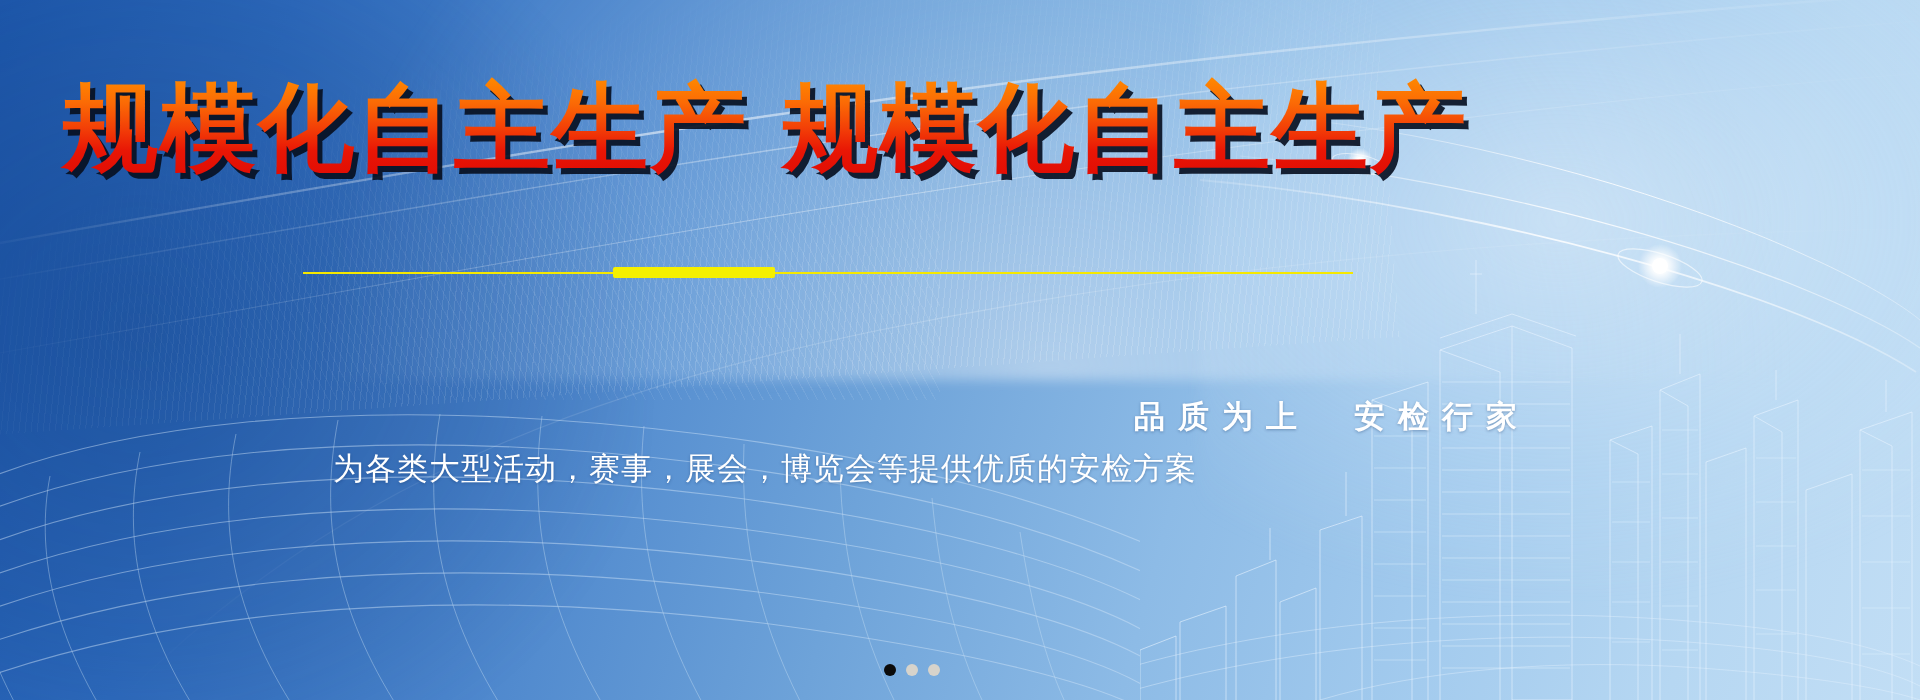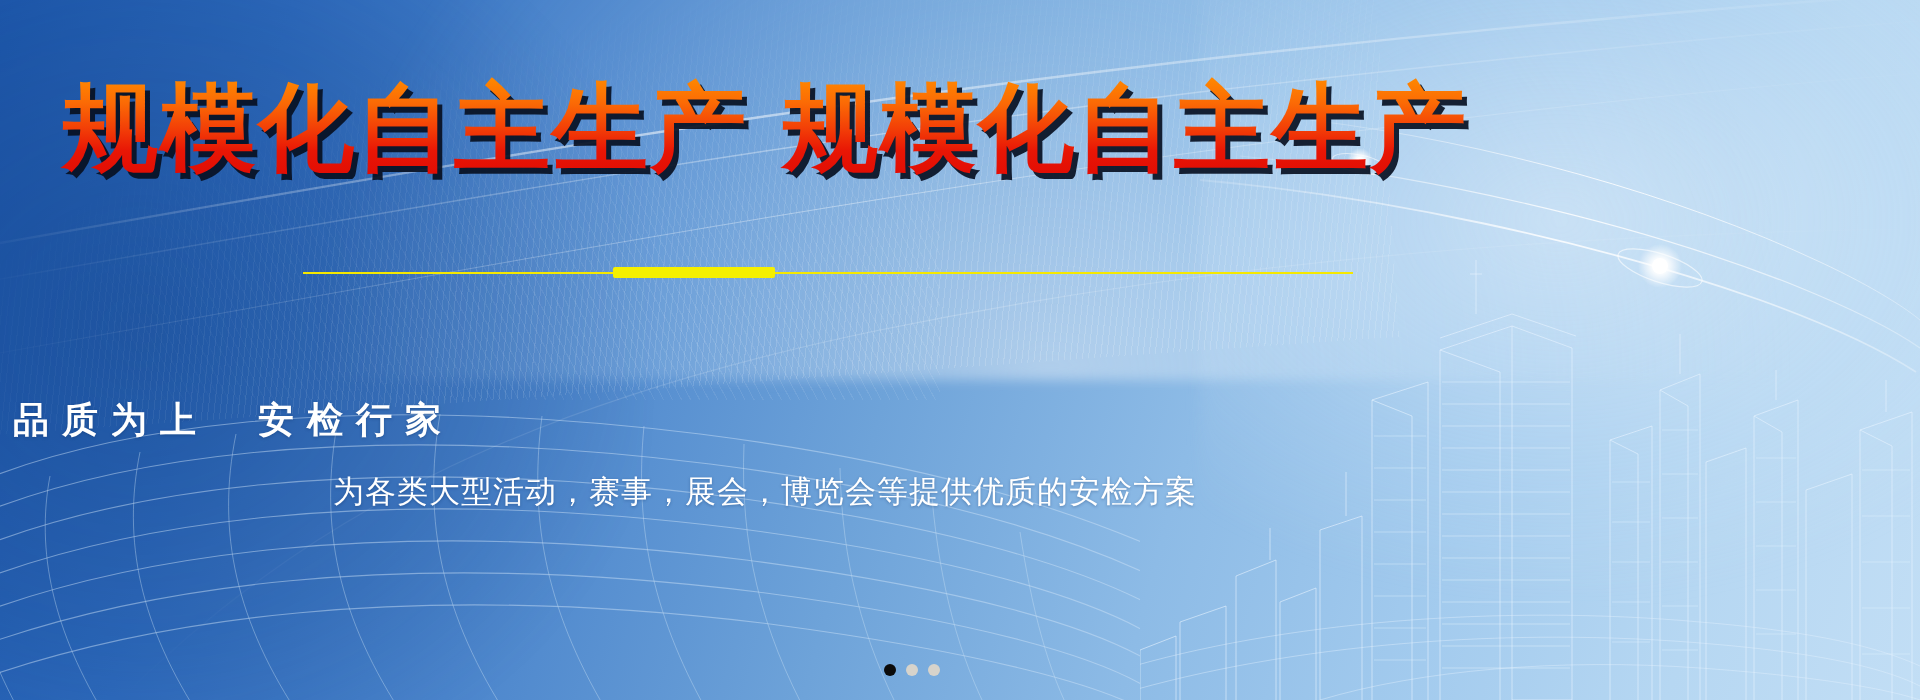--- a/index.html
+++ b/index.html
@@ -116,31 +116,31 @@
     position:absolute;left:303px;top:272px;width:1050px;height:2px;
     background:#f5e800;
   }
   .rule-thick{
     position:absolute;left:613px;top:267px;width:162px;height:11px;
     background:#f5f000;border-radius:2px;
   }
 
   .sub1{
     position:absolute;left:0;top:396px;width:1530px;
-    text-align:left;
+    text-align:right;
     color:#ffffff;
-    font-size:36px;
+    font-size:31px;
     font-weight:bold;
     letter-spacing:13px;
     text-indent:13px;
     white-space:nowrap;
     text-shadow:0 1px 3px rgba(12,42,92,.35);
   }
   .sub2{
-    position:absolute;left:0;top:471px;width:1530px;
+    position:absolute;left:0;top:448px;width:1530px;
     text-align:center;
     color:#ffffff;
     font-size:31px;
     font-weight:400;
     letter-spacing:1px;
     white-space:nowrap;
     text-shadow:0 1px 3px rgba(12,42,92,.35);
   }
 
   .dots{

